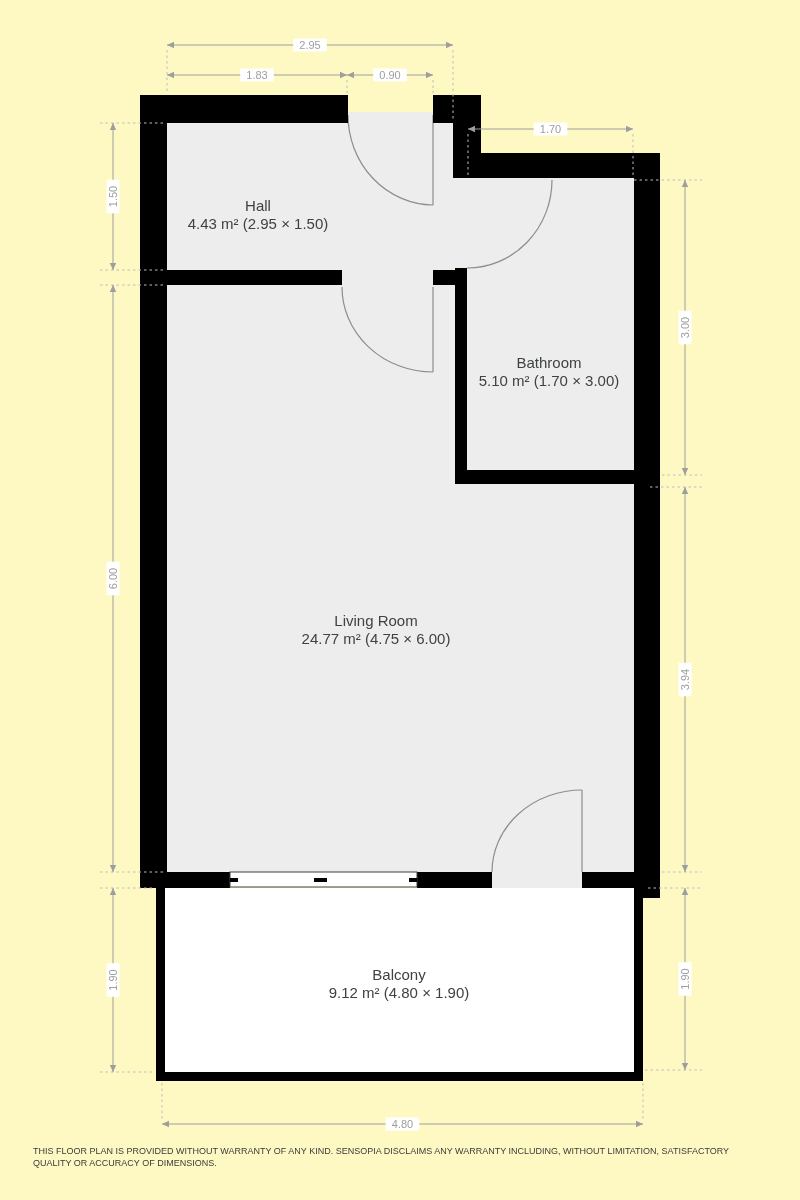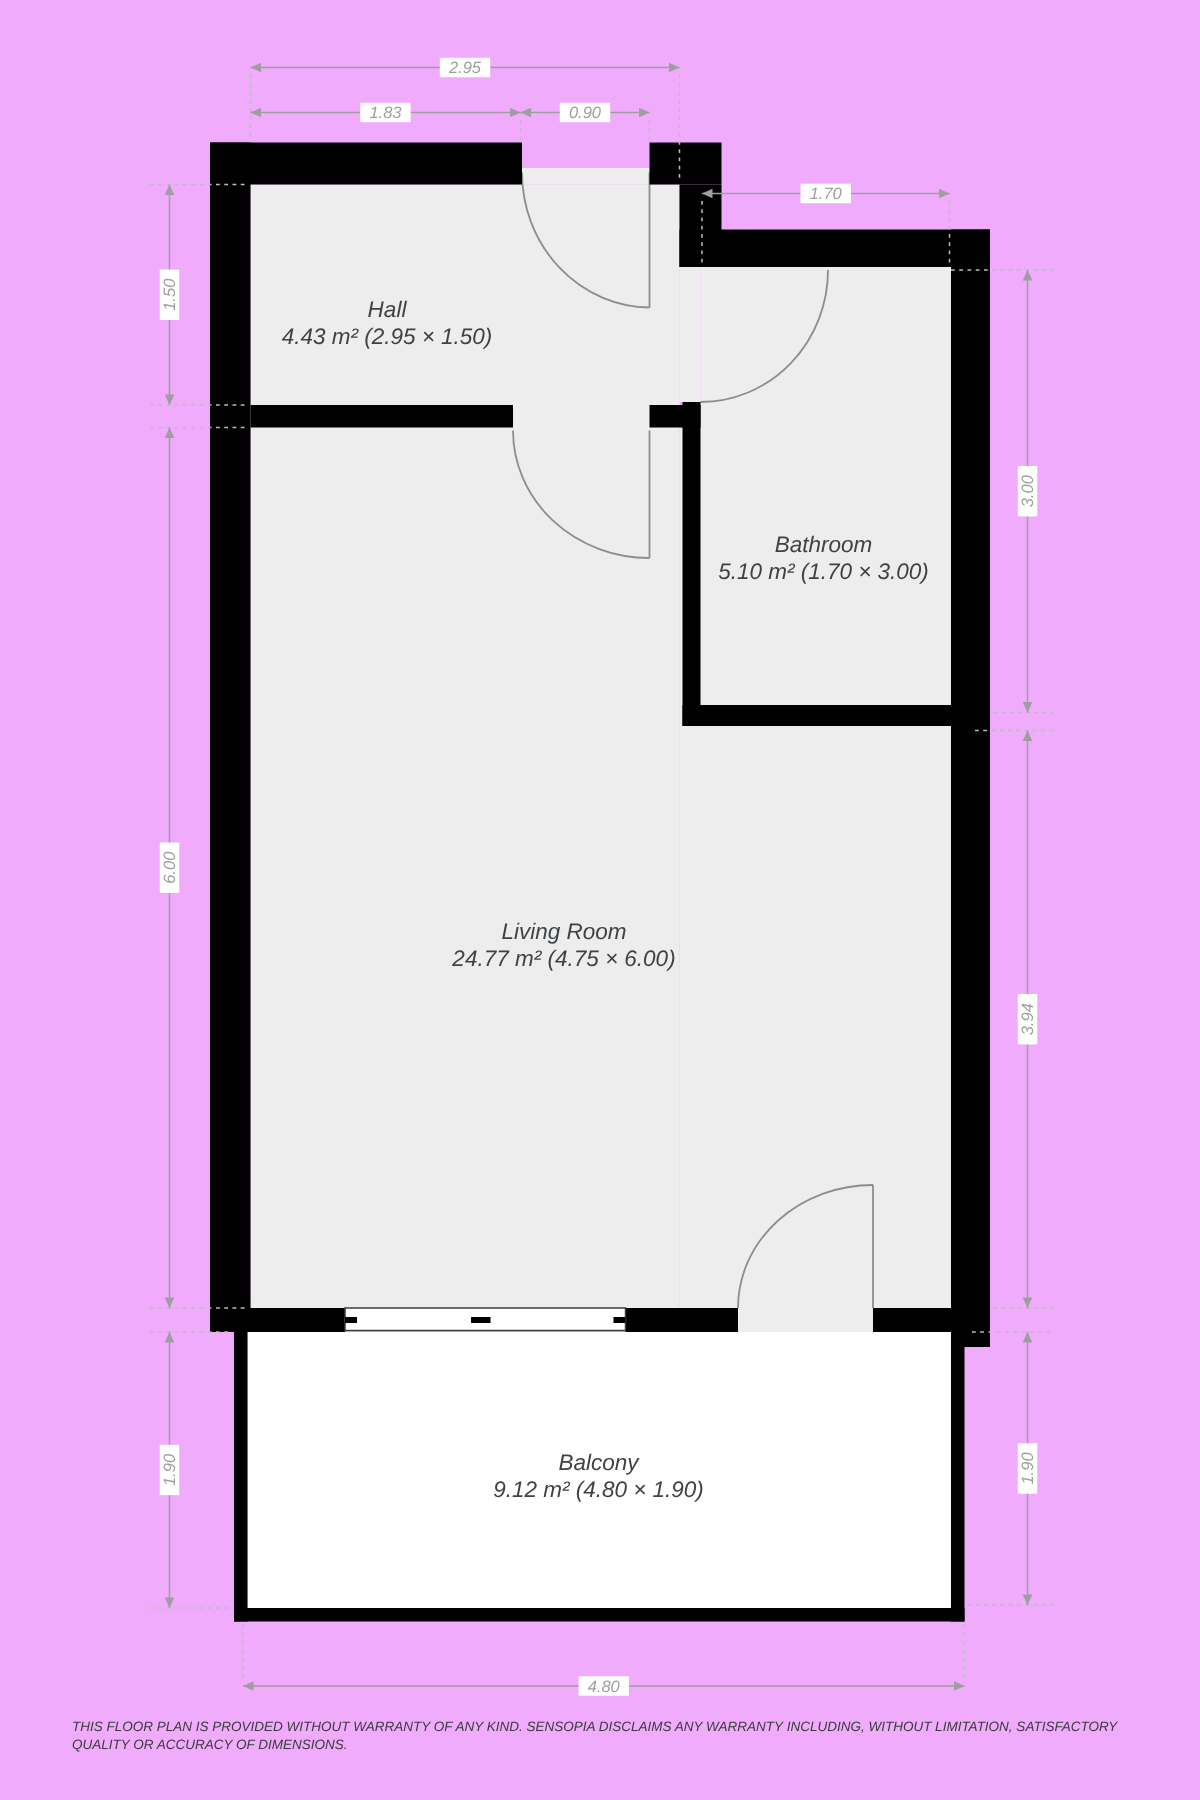--- a/index.html
+++ b/index.html
@@ -1,20 +1,20 @@
 <!DOCTYPE html>
 <html><head>
 <meta charset="utf-8">
 <style>
   html,body{margin:0;padding:0;background:#ffffff;}
   body{width:800px;height:1200px;position:relative;font-family:"Liberation Sans",sans-serif;}
-  .canvas{position:absolute;inset:0;background:#f0abfc;font-style:italic;}
+  .canvas{position:absolute;inset:0;background:#fef9c3;}
   svg{position:absolute;left:0;top:0;}
   .disclaimer{
-    position:absolute;left:48px;top:1146px;width:732px;
+    position:absolute;left:33px;top:1146px;width:732px;
     font-size:9px;line-height:11.5px;letter-spacing:0px;color:#3b3b3b;
     font-family:"Liberation Sans",sans-serif;
   }
 </style>
 </head>
 <body>
 
 <div class="canvas">
   <svg width="800" height="1200" viewBox="0 0 800 1200" xmlns="http://www.w3.org/2000/svg">
       <rect x="167" y="123" width="286" height="749" fill="#ededed"></rect>

